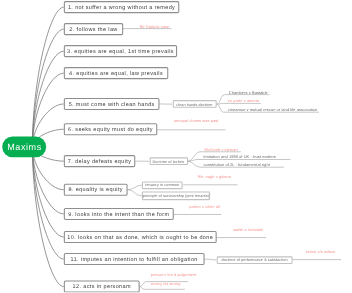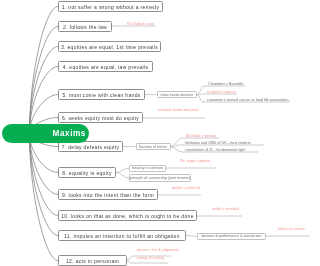--- a/index.html
+++ b/index.html
@@ -1,21 +1,21 @@
 <!DOCTYPE html>
 <html><head>
 <meta charset="utf-8">
 <style>
   html,body{margin:0;padding:0;background:#ffffff;width:310px;height:266px;overflow:hidden;}
   body{font-family:"Liberation Sans",sans-serif;}
   #map{position:relative;width:310px;height:266px;}
   svg.links{position:absolute;left:0;top:0;width:310px;height:266px;}
-  .root{position:absolute;border-radius:9.5px;color:#ffffff;font-weight:bold;
+  .root{position:absolute;border-radius:9.5px;color:#ffffff;font-weight:normal;
         display:flex;align-items:center;justify-content:center;font-size:8.2px;letter-spacing:.55px;
-        text-indent:.55px;padding-left:47px;}
+        text-indent:.55px;}
   .node{position:absolute;border:0.8px solid #8f8f8f;background:#fff;border-radius:1.5px;
         font-size:5px;letter-spacing:0.33px;color:#404040;display:flex;align-items:center;justify-content:center;
         white-space:nowrap;box-sizing:border-box;}
   .sub{position:absolute;border:0.6px solid #c2c2c2;background:#fff;border-radius:1.2px;
         font-size:3.45px;letter-spacing:0.06px;color:#6d6d6d;display:flex;align-items:center;justify-content:center;
         white-space:nowrap;box-sizing:border-box;}
   .leaf{position:absolute;font-size:3.6px;letter-spacing:0.06px;white-space:nowrap;}
   .leaf.grey{color:#6a6a6a;}
   .leaf.red{color:#f4918c;}
 </style>

